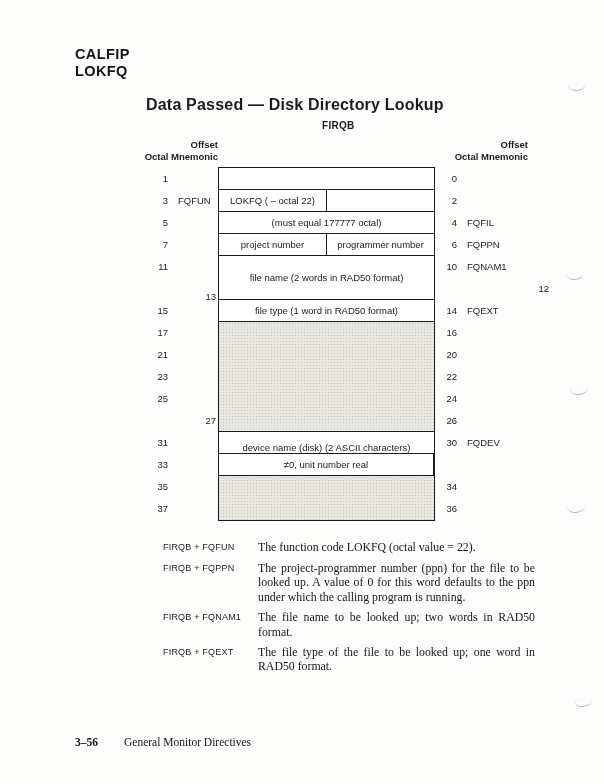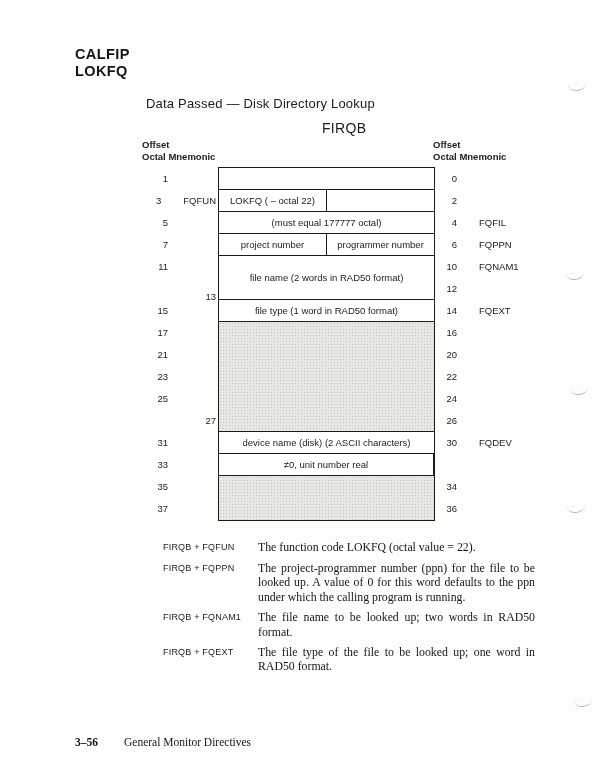--- a/index.html
+++ b/index.html
@@ -16,32 +16,32 @@
   
   .heading {
     position:absolute; left:75px; top:46px;
     font-size:14.5px; font-weight:bold; letter-spacing:0.4px;
     line-height:17px; color:#151515;
   }
 
   
   .diagram-title {
     position:absolute; left:146px; top:96px;
-    font-size:13px; font-weight:normal; letter-spacing:0.2px;
+    font-size:16px; font-weight:bold; letter-spacing:0.2px;
   }
   .firqb-label {
     position:absolute; left:322px; top:120px;
-    font-size:14px; font-weight:normal; letter-spacing:0.3px;text-align:center;
+    font-size:10px; font-weight:bold; letter-spacing:0.3px;text-align:center;
   }
 
   
   .col-header {
     position:absolute; top:139px;
     font-size:9.5px; font-weight:bold; line-height:12px;
-    text-align:left; white-space:nowrap;
+    text-align:right; white-space:nowrap;
   }
   .col-header.left  { left:142px; width:76px; }
   .col-header.right { left:433px; width:95px; }
 
   
   .fqb-box {
     position:absolute; left:218px; top:167px;
     width:215px; height:352px;
     border:1.5px solid #1a1a1a;
     background:#ffffff;
@@ -72,21 +72,21 @@
   }
   .labels-left  { left:138px; width:78px; }
   .labels-right { left:437px; width:112px; }
   .lab-row {
     position:absolute; left:0; width:100%; height:22px;
     display:flex; align-items:center;
     font-size:9.5px; color:#1d1d1d; white-space:nowrap;
   }
   .labels-left  .num { display:inline-block; width:30px; text-align:right; }
   .labels-right .num { display:inline-block; width:20px; text-align:right; }
-  .mn { margin-left:22px; }
+  .mn { margin-left:10px; }
 
   
   .descriptions {
     position:absolute; left:143px; top:540px; width:392px;
   }
   .desc-entry {
     position:relative; padding-left:115px;
     margin-bottom:6px; min-height:15px;
   }
   .desc-term {
@@ -208,21 +208,21 @@
         <div class="half l">project number</div>
         <div class="half r">programmer number</div>
       </div>
       <div class="cell bb" style="top: 88px; height: 44px;">
         <span>file name  (2 words in RAD50 format)</span>
       </div>
       <div class="cell bb" style="top: 132px; height: 22px;">
         <span>file type (1 word in RAD50 format)</span>
       </div>
       <div class="cell shaded bb" style="top: 154px; height: 110px;"></div>
-      <div class="cell bb" style="top: 264px; height: 22px;">
+      <div class="cell bb" style="top: 264px; height: 22px; align-items: flex-end;">
         <span>device name (disk) (2 ASCII characters)</span>
       </div>
       <div class="cell split bb" style="top: 286px; height: 22px;">
         <div class="half l">≠0, unit number real</div>
       </div>
       <div class="cell shaded" style="top: 308px; height: 44px;"></div>
     </div>
 
   <div class="labels-right">
       <div class="lab-row" style="top: 0px;">
@@ -236,21 +236,21 @@
         <span class="mn">FQFIL</span>
       </div>
       <div class="lab-row" style="top: 66px;">
         <span class="num">6</span>
         <span class="mn">FQPPN</span>
       </div>
       <div class="lab-row" style="top: 88px;">
         <span class="num">10</span>
         <span class="mn">FQNAM1</span>
       </div>
-      <div class="lab-row" style="top: 110px;">
+      <div class="lab-row" style="top: 110px; justify-content: flex-end;">
         <span class="num">12</span>
       </div>
       <div class="lab-row" style="top: 132px;">
         <span class="num">14</span>
         <span class="mn">FQEXT</span>
       </div>
       <div class="lab-row" style="top: 154px;">
         <span class="num">16</span>
       </div>
       <div class="lab-row" style="top: 176px;">

